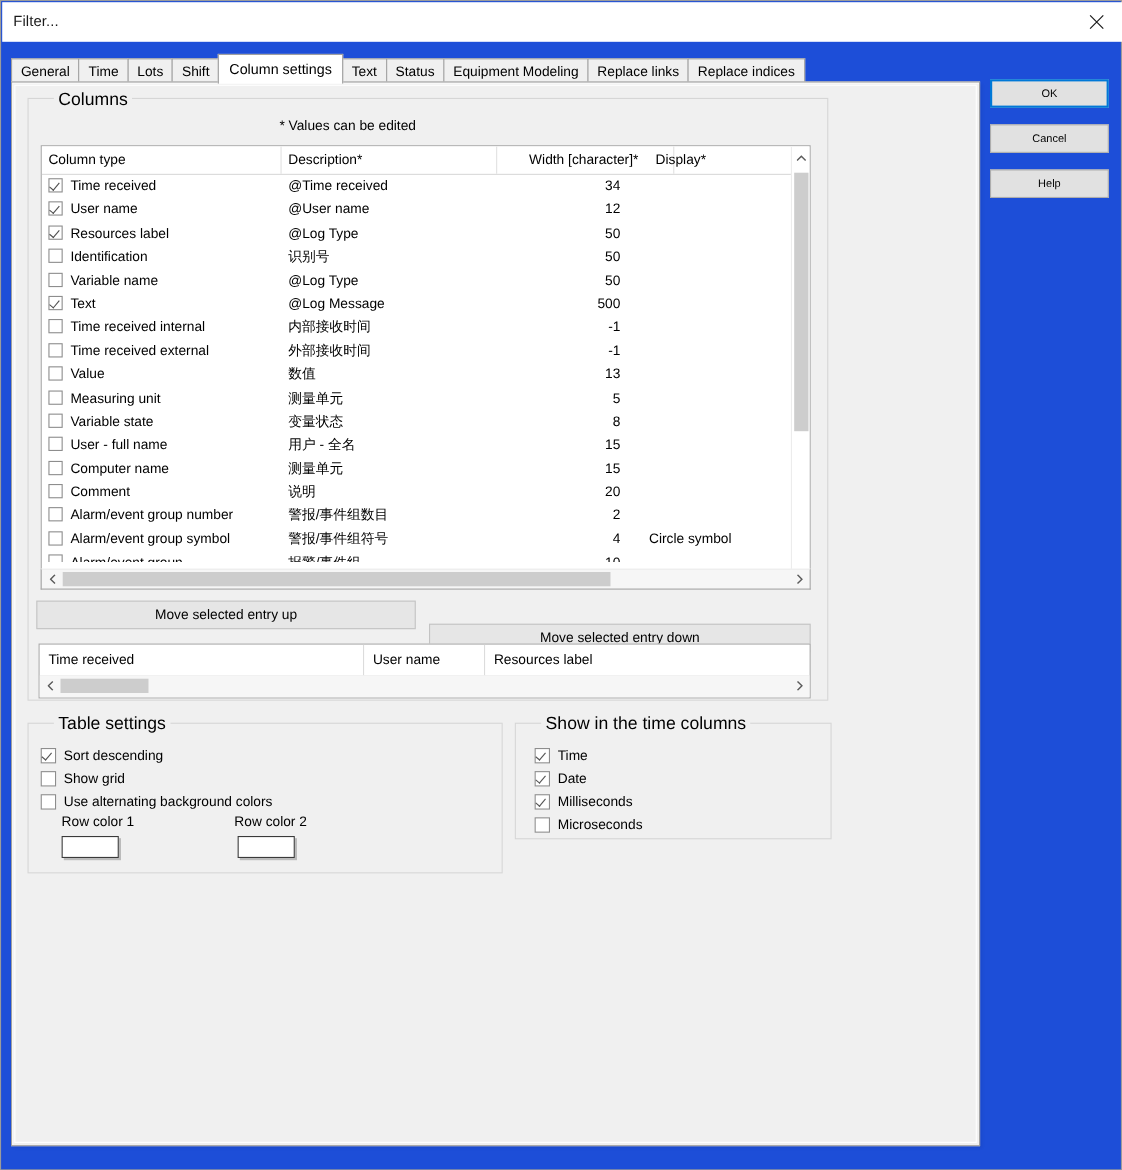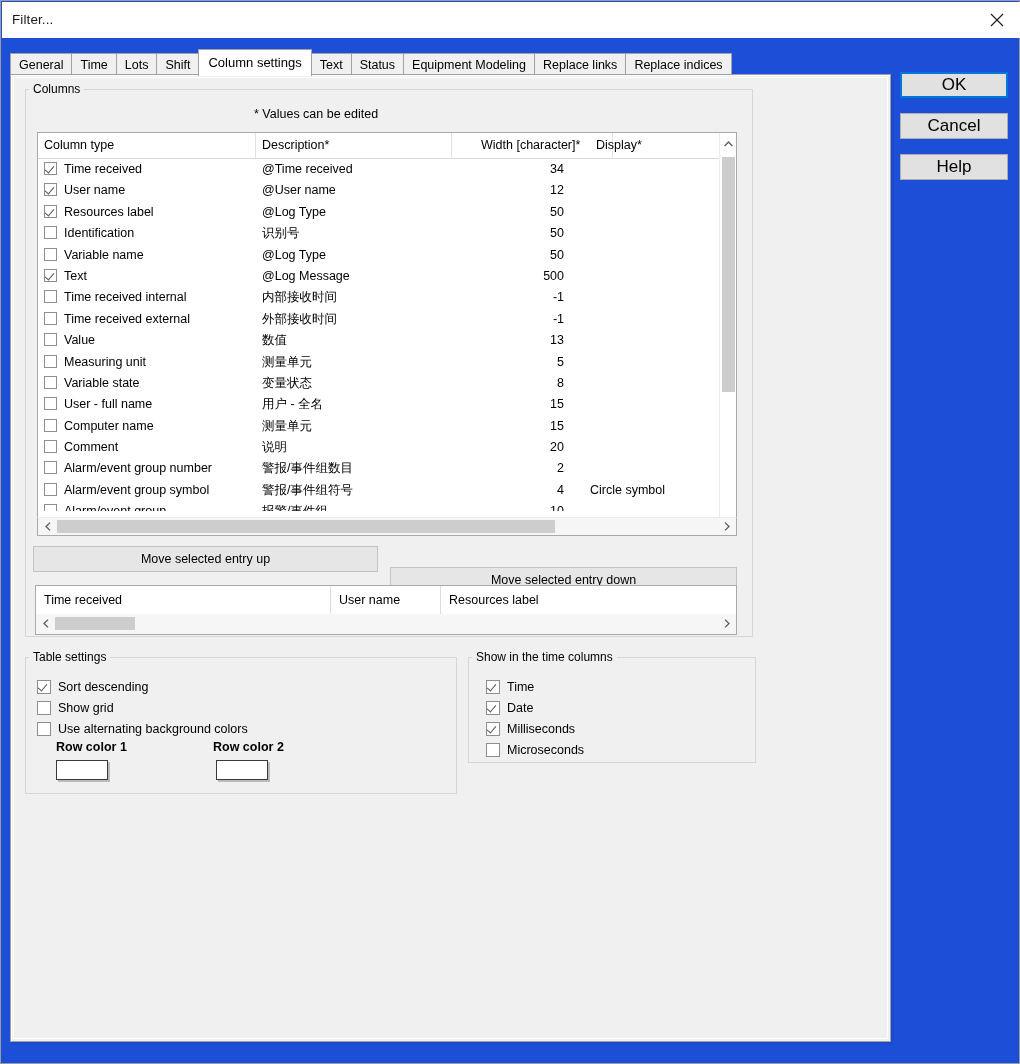--- a/index.html
+++ b/index.html
@@ -107,21 +107,21 @@
   }
 
   
   .sidebtn {
     position: absolute;
     width: 108px;
     height: 26px;
     background: #e1e1e1;
     border: 1px solid #adadad;
     box-sizing: border-box;
-    font-size: 17px;
+    font-size: 10px;
     color: #000;
     display: flex; align-items: center; justify-content: center;
     cursor: default;
   }
   .sidebtn.default {
     border: 2px solid #0078d7;
     background: #e1e1e1;
   }
   #btn-ok { left: 899px; top: 71px; }
   #btn-cancel { left: 899px; top: 112px; }
@@ -129,24 +129,24 @@
 
   
   .groupbox {
     position: absolute;
     border: 1px solid #d6d6d6;
     box-sizing: border-box;
     background: transparent;
   }
   .groupbox > .gb-label {
     position: absolute;
-    top: -8px; left: 3px;
+    top: -8px; left: 23px;
     background: #f0f0f0;
     padding: 0 4px;
-    font-size: 12px;
+    font-size: 16px;
     color: #000;
     white-space: nowrap;
   }
 
   #gb-columns { left: 24px; top: 88px; width: 728px; height: 548px; }
   #gb-table   { left: 24px; top: 656px; width: 432px; height: 137px; }
   #gb-time    { left: 467px; top: 656px; width: 288px; height: 106px; }
 
   #values-note {
     position: absolute;
@@ -385,21 +385,20 @@
     border: solid #555;
     border-width: 0 1.7px 1.7px 0;
     transform: rotate(40deg);
   }
   .cbrow .lbl { font-size: 12.5px; white-space: nowrap; }
 
   .swlabel {
     position: absolute;
     font-size: 12.5px;
     white-space: nowrap;
-    font-weight: bold;
   }
   .swatch {
     position: absolute;
     width: 52px; height: 20px;
     background: #ffffff;
     border: 1px solid #3a3a3a;
     box-sizing: border-box;
     box-shadow: 2px 2px 0 rgba(0,0,0,.22);
     cursor: default;
   }

